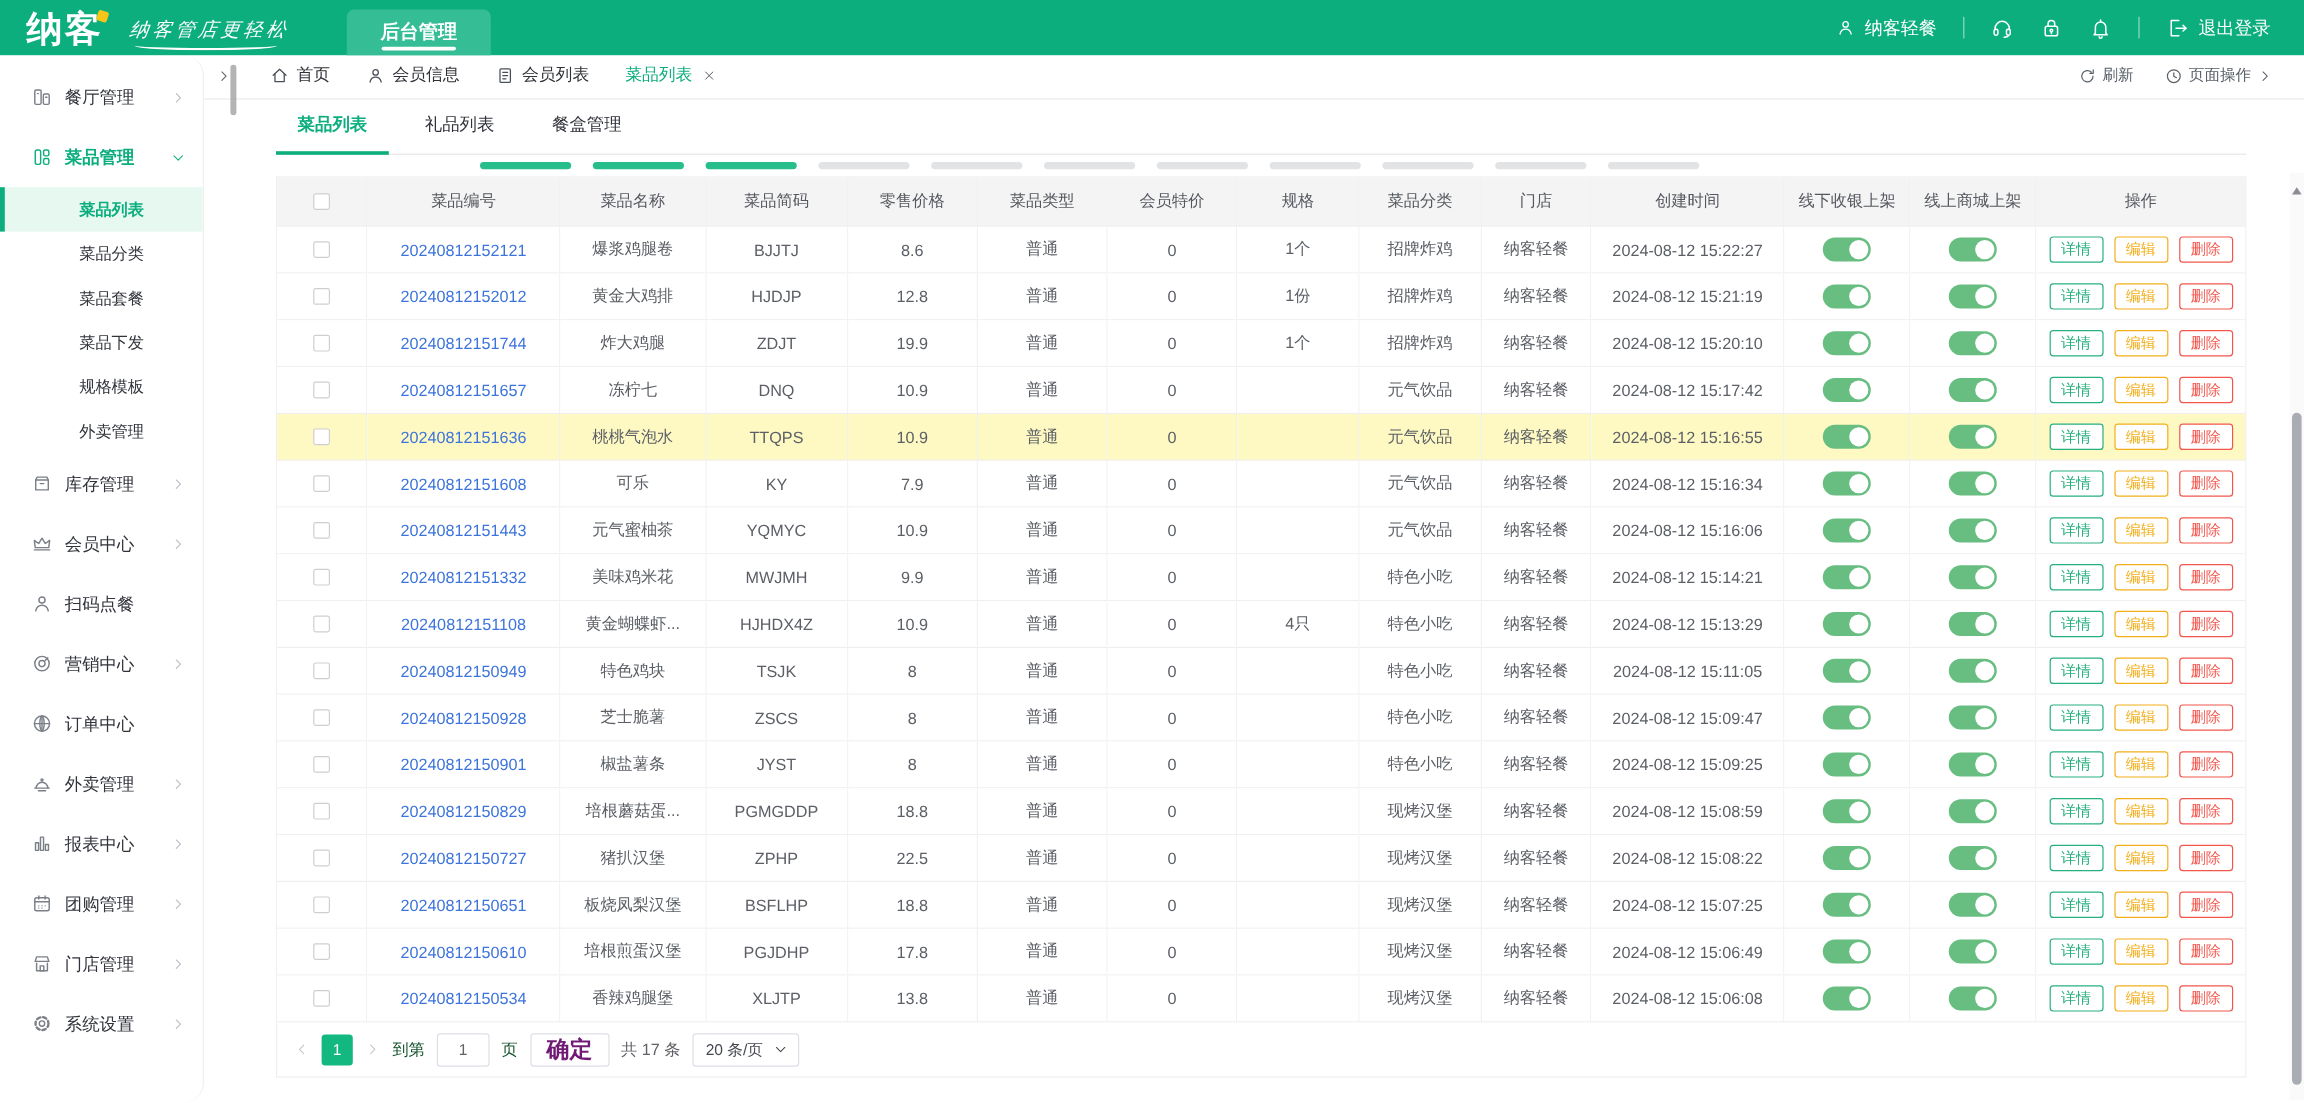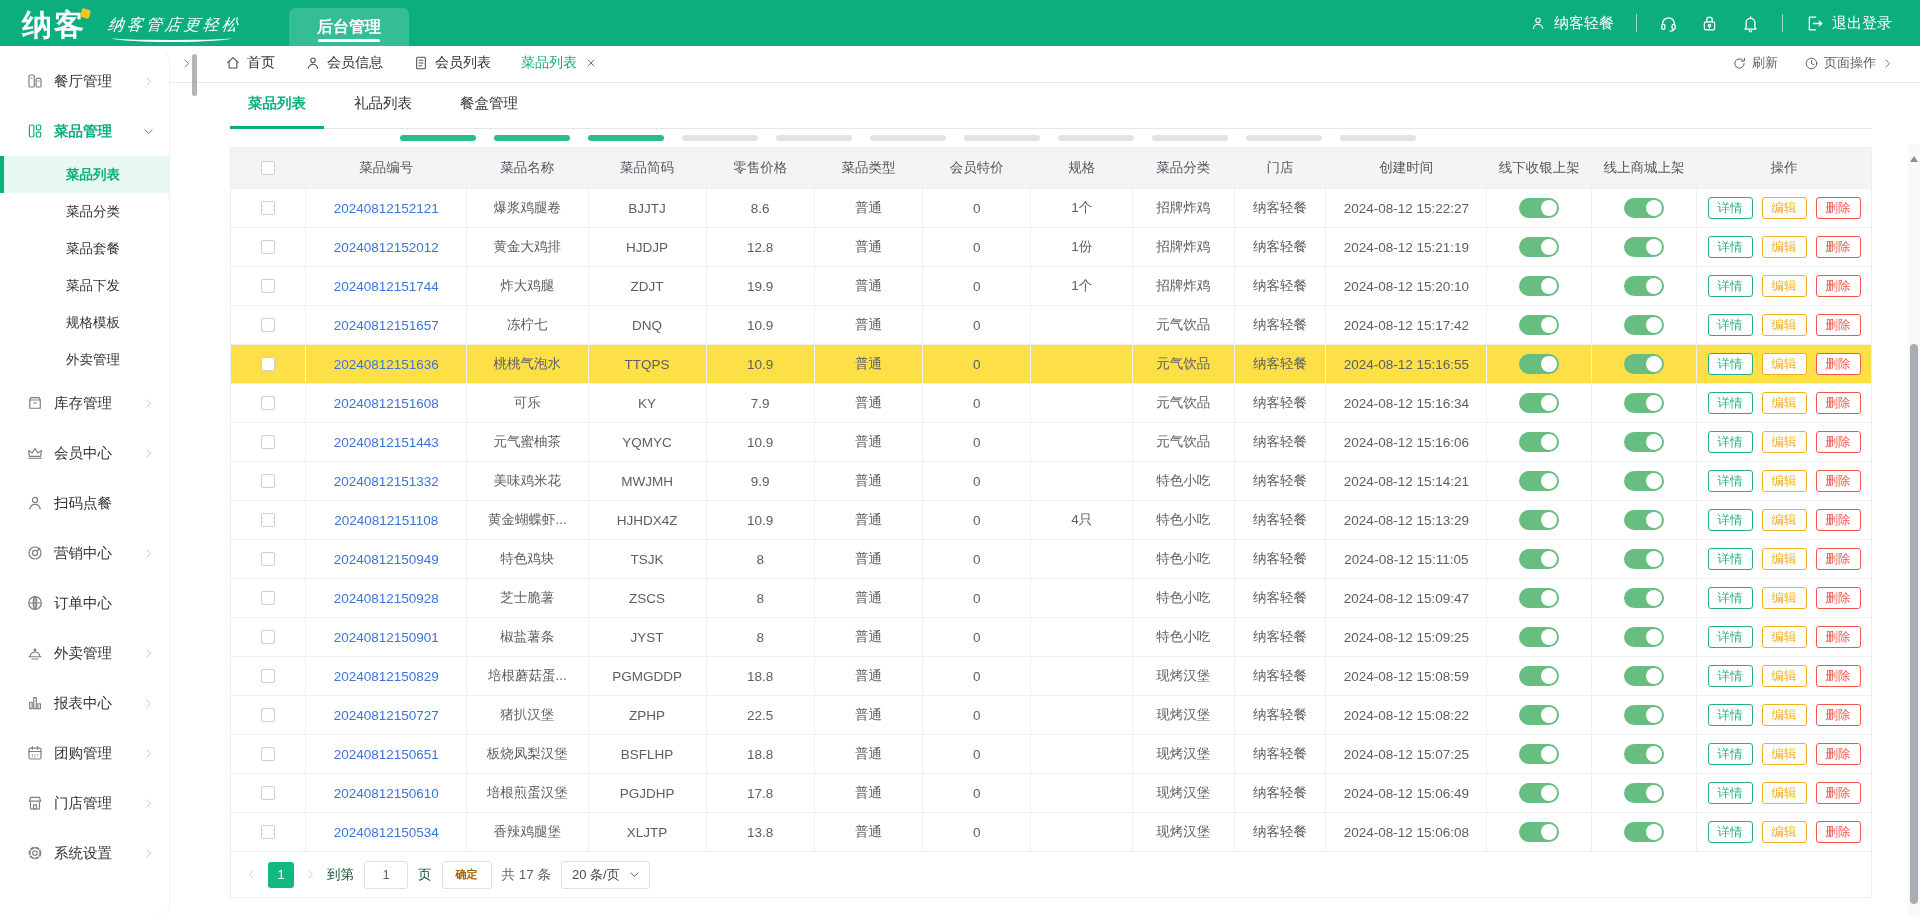--- a/index.html
+++ b/index.html
@@ -73,21 +73,21 @@
   
   .table { border:1px solid #EFEFEF; border-bottom:none; }
   .trow { display:grid;
     grid-template-columns:4.6% 9.8% 7.4% 7.2% 6.6% 6.6% 6.6% 6.2% 6.2% 5.6% 9.8% 6.4% 6.4% auto; }
   .trow > div { display:flex; align-items:center; justify-content:center;
     border-right:1px solid #F1F1F1; border-bottom:1px solid #EFEFEF;
     font-size:13.5px; color:#5C6066; overflow:hidden; white-space:nowrap; }
   .trow > div:last-child { border-right:none; }
   .thead > div { background:#F4F4F5; height:41px; color:#55585E; }
   .tbody > div { height:39px; background:#fff; }
-  .tbody.hl > div { background:#fde047; }
+  .tbody.hl > div { background:#fef9c3; }
   .cb { width:14px; height:14px; border:1px solid #CFCFCF; border-radius:2px; background:#fff; cursor:pointer; }
   .id-link { color:#3D74DB; cursor:pointer; }
   .toggle { width:40px; height:20px; border-radius:10px; background:#67BE80; position:relative; cursor:pointer; }
   .toggle::after { content:""; position:absolute; right:2px; top:2px; width:16px; height:16px;
     border-radius:50%; background:#fff; }
   .ops { display:flex; gap:9px; }
   .op-btn { border:1px solid; border-radius:3px; background:#fff; font-size:12.5px;
     padding:4px 9px; cursor:pointer; font-family:inherit; line-height:1; }
   .op-detail { color:#26B07E; border-color:#26B07E; }
   .op-edit { color:#F2AF1D; border-color:#F2AF1D; }
@@ -96,21 +96,21 @@
   
   .pager { height:46px; display:flex; align-items:center; gap:10px; padding-left:14px;
     font-size:13.5px; color:#606266; border:1px solid #EFEFEF; border-top:none; }
   .pg-arrow { color:#C0C4CC; cursor:pointer; display:flex; }
   .pg-num { width:26px; height:26px; background:#12B880; color:#fff; border-radius:3px;
     display:flex; align-items:center; justify-content:center; font-size:13px; cursor:pointer; }
   .pg-label { color:#14532d; }
   .pg-input { width:44px; height:28px; border:1px solid #DCDFE6; border-radius:3px;
     text-align:center; font-size:13px; color:#606266; font-family:inherit; }
   .pg-confirm { height:28px; padding:0 13px; border:1px solid #DCDFE6; border-radius:3px;
-    background:#fff; font-size:11px; color:#a16207; font-weight:bold; cursor:pointer; font-family:inherit; }
+    background:#fff; font-size:19px; color:#701a75; font-weight:bold; cursor:pointer; font-family:inherit; }
   .pg-size { height:28px; border:1px solid #DCDFE6; border-radius:3px; display:flex;
     align-items:center; gap:8px; padding:0 8px 0 10px; font-size:13px; cursor:pointer; color:#454950; }
 
   
   .v-scroll { position:absolute; right:0; top:100px; width:12px; height:773px; background:#FAFAFA; }
   .v-scroll-up { position:absolute; top:12px; left:2px; width:0; height:0;
     border-left:4px solid transparent; border-right:4px solid transparent; border-bottom:6px solid #8A8E94; }
   .v-thumb { position:absolute; left:2px; top:200px; width:8px; height:560px; background:#A9ADB3; border-radius:4px; }
   .h-scroll { position:absolute; left:16px; bottom:2px; width:1730px; height:9px; background:#F6F6F6; border-radius:4px; }
   .h-thumb { position:absolute; left:24px; top:0; width:1048px; height:9px; background:#D5D5D5; border-radius:4px; }

